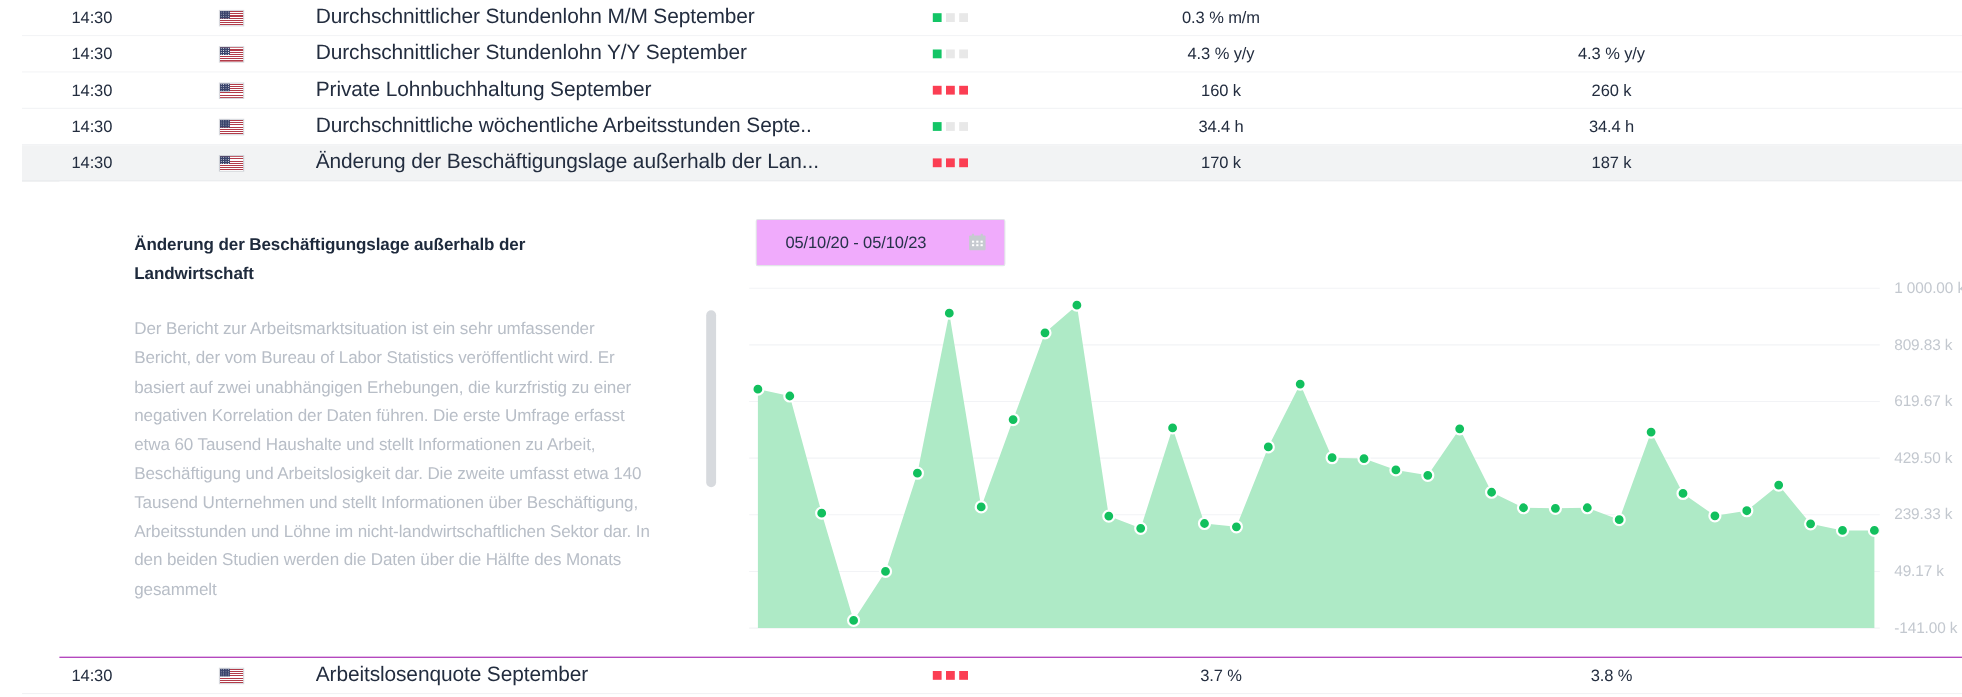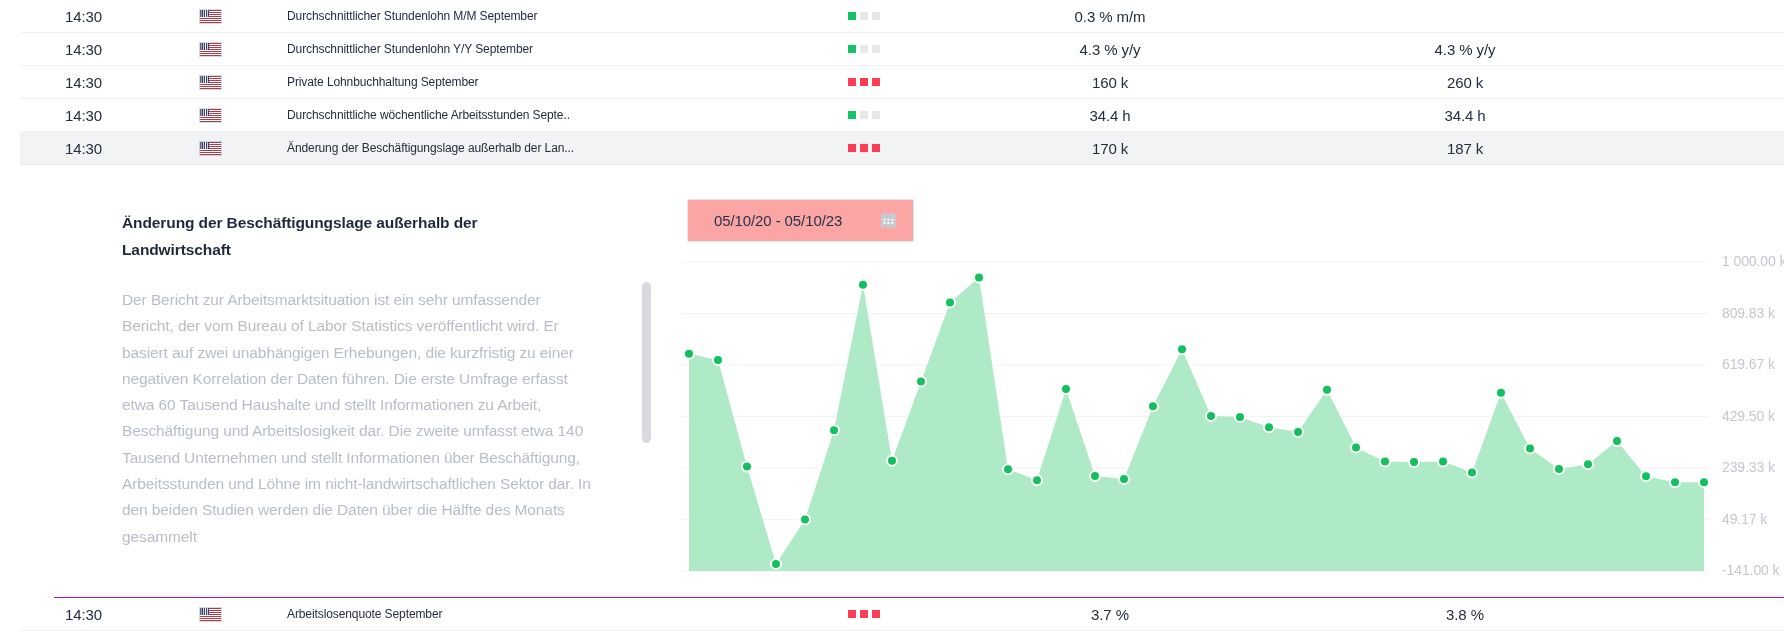--- a/index.html
+++ b/index.html
@@ -7,21 +7,21 @@
   .page {
     position:relative; width:1784px; height:634px; overflow:hidden;
     font-family:"Liberation Sans","DejaVu Sans",sans-serif;
     color:#232d3f; letter-spacing:-0.1px; background:#fff;padding-left:20px;
   }
   
   .row { display:flex; align-items:center; height:33px; border-bottom:1px solid #f1f2f4; background:#fff; cursor:pointer; }
   .row.selected { background:#f2f3f4; border-bottom:1px solid #e7e9eb; }
   .c-time { flex:0 0 180px; padding-left:45px; font-size:15px; color:#232d3f; }
   .c-flag { flex:0 0 87px; display:flex; align-items:center; }
-  .c-name { flex:0 0 561px; font-size:12px; color:#232d3f; white-space:nowrap; overflow:hidden; }
+  .c-name { flex:0 0 561px; font-size:19px; color:#232d3f; white-space:nowrap; overflow:hidden; }
   .c-impact { flex:0 0 122px; display:flex; align-items:center; gap:4px; }
   .c-forecast { flex:0 0 280px; text-align:center; font-size:15px; }
   .c-previous { flex:0 0 430px; text-align:center; font-size:15px; }
   .impact-dot { width:8px; height:8px; }
   
   .flag {
     width:21px; height:13px; position:relative;
     background:repeating-linear-gradient(to bottom,#b23b49 0 1px,#ffffff 1px 2px);
     box-shadow:0 0 0 1px rgba(110,120,135,.28);
   }
@@ -29,21 +29,21 @@
     content:""; position:absolute; left:0; top:0; width:9px; height:7px;
     background:radial-gradient(#ffffff 0.6px, rgba(0,0,0,0) 0.7px) 0 0/2.2px 1.9px, #3a446c;
   }
   
   .detail { position:relative; height:433px; background:#fff; border-bottom:1px solid #a21caf; overflow:hidden;margin-left:34px; }
   .detail-title { position:absolute; left:68px; top:44px; width:430px; font-size:15.5px; font-weight:bold; line-height:27px; color:#1e2a3c; }
   .detail-desc { position:absolute; left:68px; top:122px; width:474px; height:292px; overflow:hidden;
                  font-size:15.5px; line-height:26.3px; color:#b8bec7; }
   .desc-scrollbar { position:absolute; left:588px; top:117px; width:9px; height:161px; border-radius:5px; background:#d7dade; }
   .datebox { position:absolute; left:633px; top:34px; width:227px; height:43px; border:1px solid #e1e4e8; border-radius:2px;
-             background:#fca5a5; display:flex; align-items:center; justify-content:space-between; padding:0 16px 0 26px; cursor:pointer; }
+             background:#f0abfc; display:flex; align-items:center; justify-content:space-between; padding:0 16px 0 26px; cursor:pointer; }
   .datebox-text { font-size:15px; color:#27324a; }
   .chart-wrap { position:absolute; left:627px; top:65px; width:1028px; height:346px; }
   .y-ticks { position:absolute; left:1668px; top:0; width:112px; }
   .y-tick { position:absolute; left:0; font-size:14px; color:#c3c8cf; white-space:nowrap; }
 </style>
 </head>
 <body>
 
 <div class="page">
 

